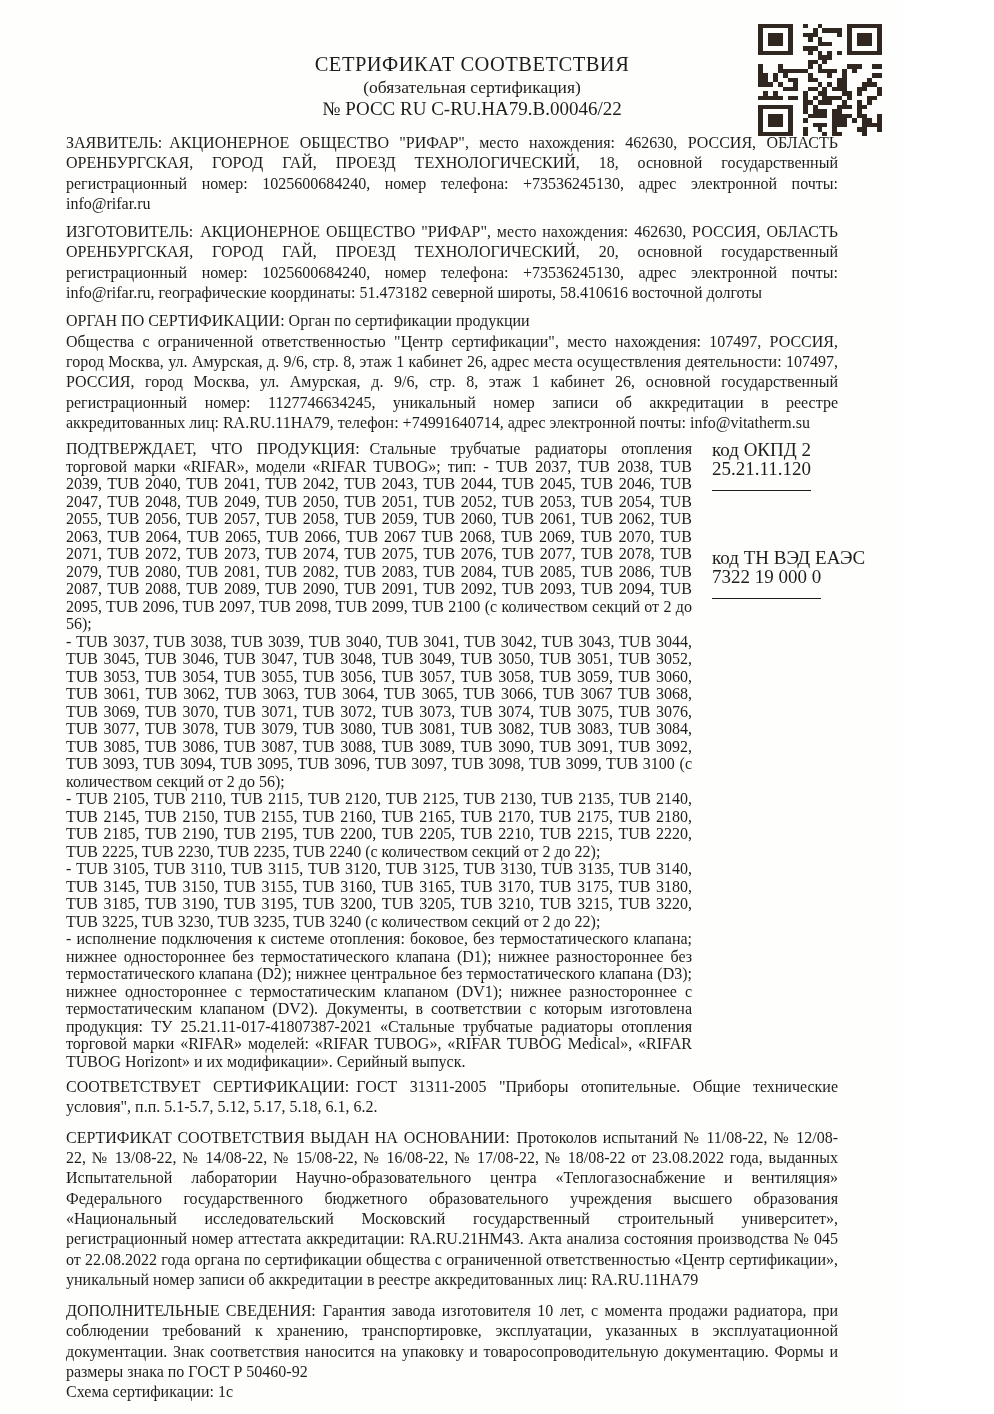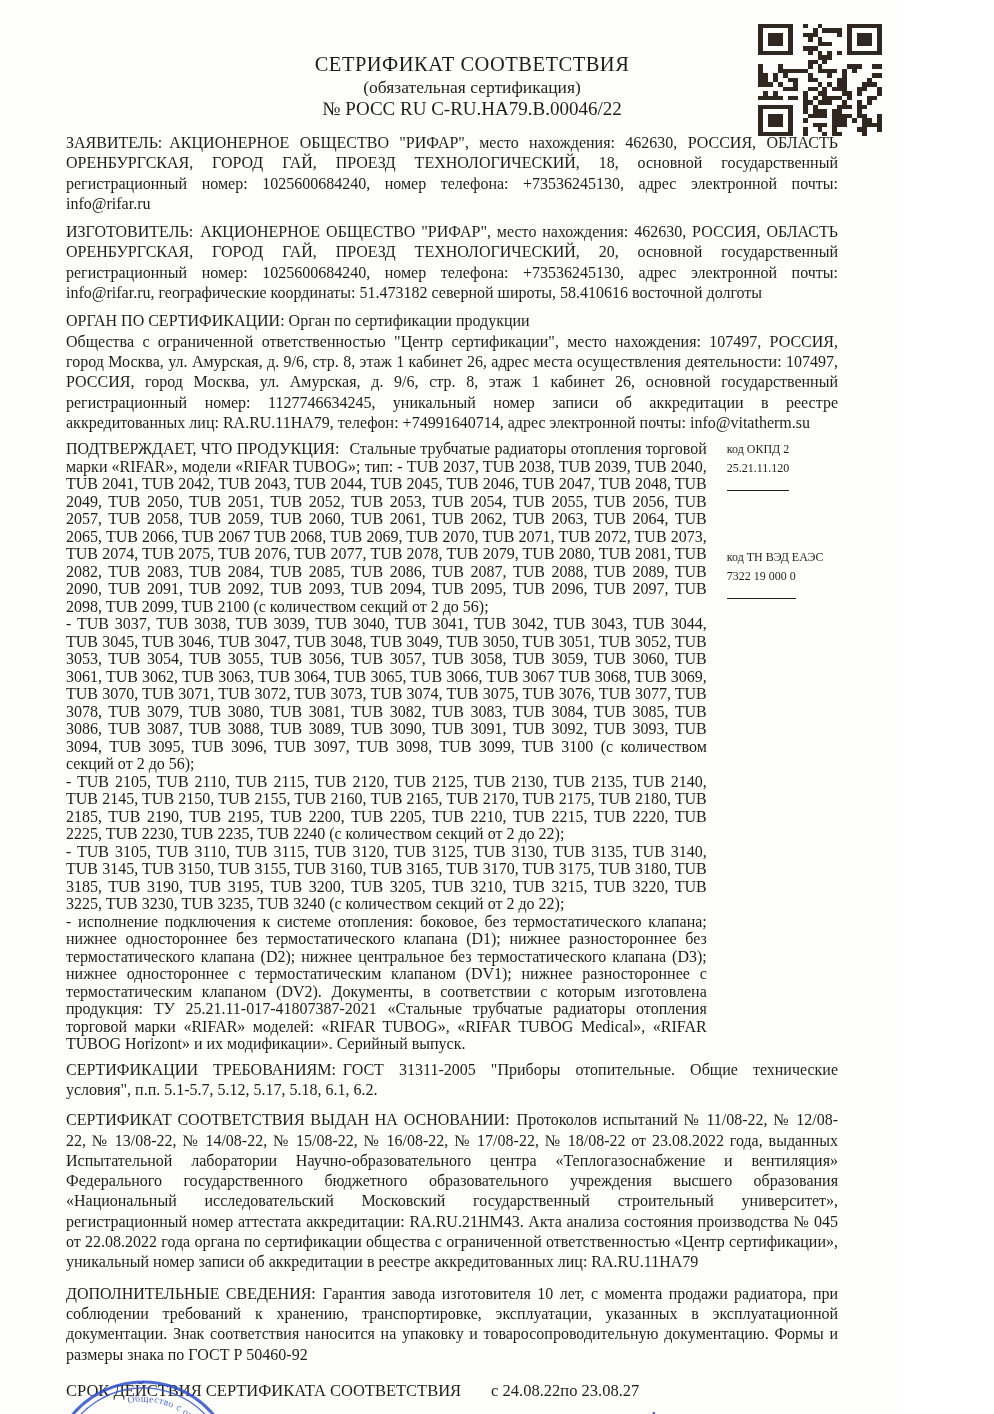--- a/index.html
+++ b/index.html
@@ -13,21 +13,21 @@
   .hdr .t1 { font-size:20.5px; line-height:25px; letter-spacing:.5px; }
   .hdr .t2 { font-size:17.5px; line-height:21px; }
   .hdr .t3 { font-size:19px; line-height:22px; }
   p.body { font-size:16px; line-height:20.3px; text-align:justify; margin:0 0 8px 0; }
   p.body .lbl { margin-right:7px; }
   .first-line { font-size:16px; line-height:20.3px; }
   .product-row { display:flex; margin:0 0 7px 0; }
   .product-main { width:726px; font-size:16px; line-height:17.5px; }
   .product-main p { margin:0; text-align:justify; }
   .product-main .lbl { margin-right:10px; }
-  .codes { margin-left:20px; width:126px; font-size:12px; line-height:19px; }
+  .codes { margin-left:20px; width:126px; font-size:19px; line-height:19px; }
   .code-item { white-space:nowrap; }
   .code-item .code-value { display:inline-block; border-bottom:1.2px solid #1e1d1b; padding-bottom:12px; }
   .code-item.second { margin-top:57px; }
   .scheme { font-size:16px; line-height:20.3px; margin:0 0 2px 0; }
   .validity { display:flex; font-size:16.5px; margin-top:16px; }
   .validity .v-from { margin-left:30px; }
   .validity .v-to { }
   .sig-area { position:relative; height:178px; margin-top:14px; font-size:16px; }
   .sig-area .abs { position:absolute; white-space:nowrap; }
   .mp { color:#1e1d1b; font-size:16px;margin-top:8px; }
@@ -352,26 +352,27 @@
         <div>код ОКПД 2</div>
         <span class="code-value">25.21.11.120</span>
       </div>
       <div class="code-item second">
         <div>код ТН ВЭД ЕАЭС</div>
         <span class="code-value">7322 19 000 0</span>
       </div>
     </div>
   </div>
 
-  <p class="body" style="margin-bottom:10px;"><span class="lbl">СЕРТИФИКАЦИИ ТРЕБОВАНИЯМ:</span><span>ГОСТ 31311-2005 "Приборы отопительные. Общие технические условия", п.п. 5.1-5.7, 5.12, 5.17, 5.18, 6.1, 6.2.</span></p>
+  <p class="body" style="margin-bottom:10px;"><span class="lbl">СООТВЕТСТВУЕТ СЕРТИФИКАЦИИ:</span><span>ГОСТ 31311-2005 "Приборы отопительные. Общие технические условия", п.п. 5.1-5.7, 5.12, 5.17, 5.18, 6.1, 6.2.</span></p>
 
   <p class="body" style="margin-bottom:11px;"><span class="lbl">СЕРТИФИКАТ СООТВЕТСТВИЯ ВЫДАН НА ОСНОВАНИИ:</span><span>Протоколов испытаний № 11/08-22, № 12/08-22, № 13/08-22, № 14/08-22, № 15/08-22, № 16/08-22, № 17/08-22, № 18/08-22 от 23.08.2022 года, выданных Испытательной лаборатории Научно-образовательного центра «Теплогазоснабжение и вентиляция» Федерального государственного бюджетного образовательного учреждения высшего образования «Национальный исследовательский Московский государственный строительный университет», регистрационный номер аттестата аккредитации: RA.RU.21HM43. Акта анализа состояния производства № 045 от 22.08.2022 года органа по сертификации общества с ограниченной ответственностью «Центр сертификации», уникальный номер записи об аккредитации в реестре аккредитованных лиц: RA.RU.11HA79</span></p>
 
   <div>
     <p class="body" style="margin-bottom:0;"><span class="lbl">ДОПОЛНИТЕЛЬНЫЕ СВЕДЕНИЯ:</span><span>Гарантия завода изготовителя 10 лет, с момента продажи радиатора, при соблюдении требований к хранению, транспортировке, эксплуатации, указанных в эксплуатационной документации. Знак соответствия наносится на упаковку и товаросопроводительную документацию. Формы и размеры знака по ГОСТ Р 50460-92</span></p>
+    <div class="scheme">Схема сертификации: 1с</div>
   </div>
 
   <div class="validity">
     <span>СРОК ДЕЙСТВИЯ СЕРТИФИКАТА СООТВЕТСТВИЯ</span>
     <span class="v-from">с 24.08.22</span>
     <span class="v-to">по 23.08.27</span>
   </div>
 
   <div class="sig-area">
 

